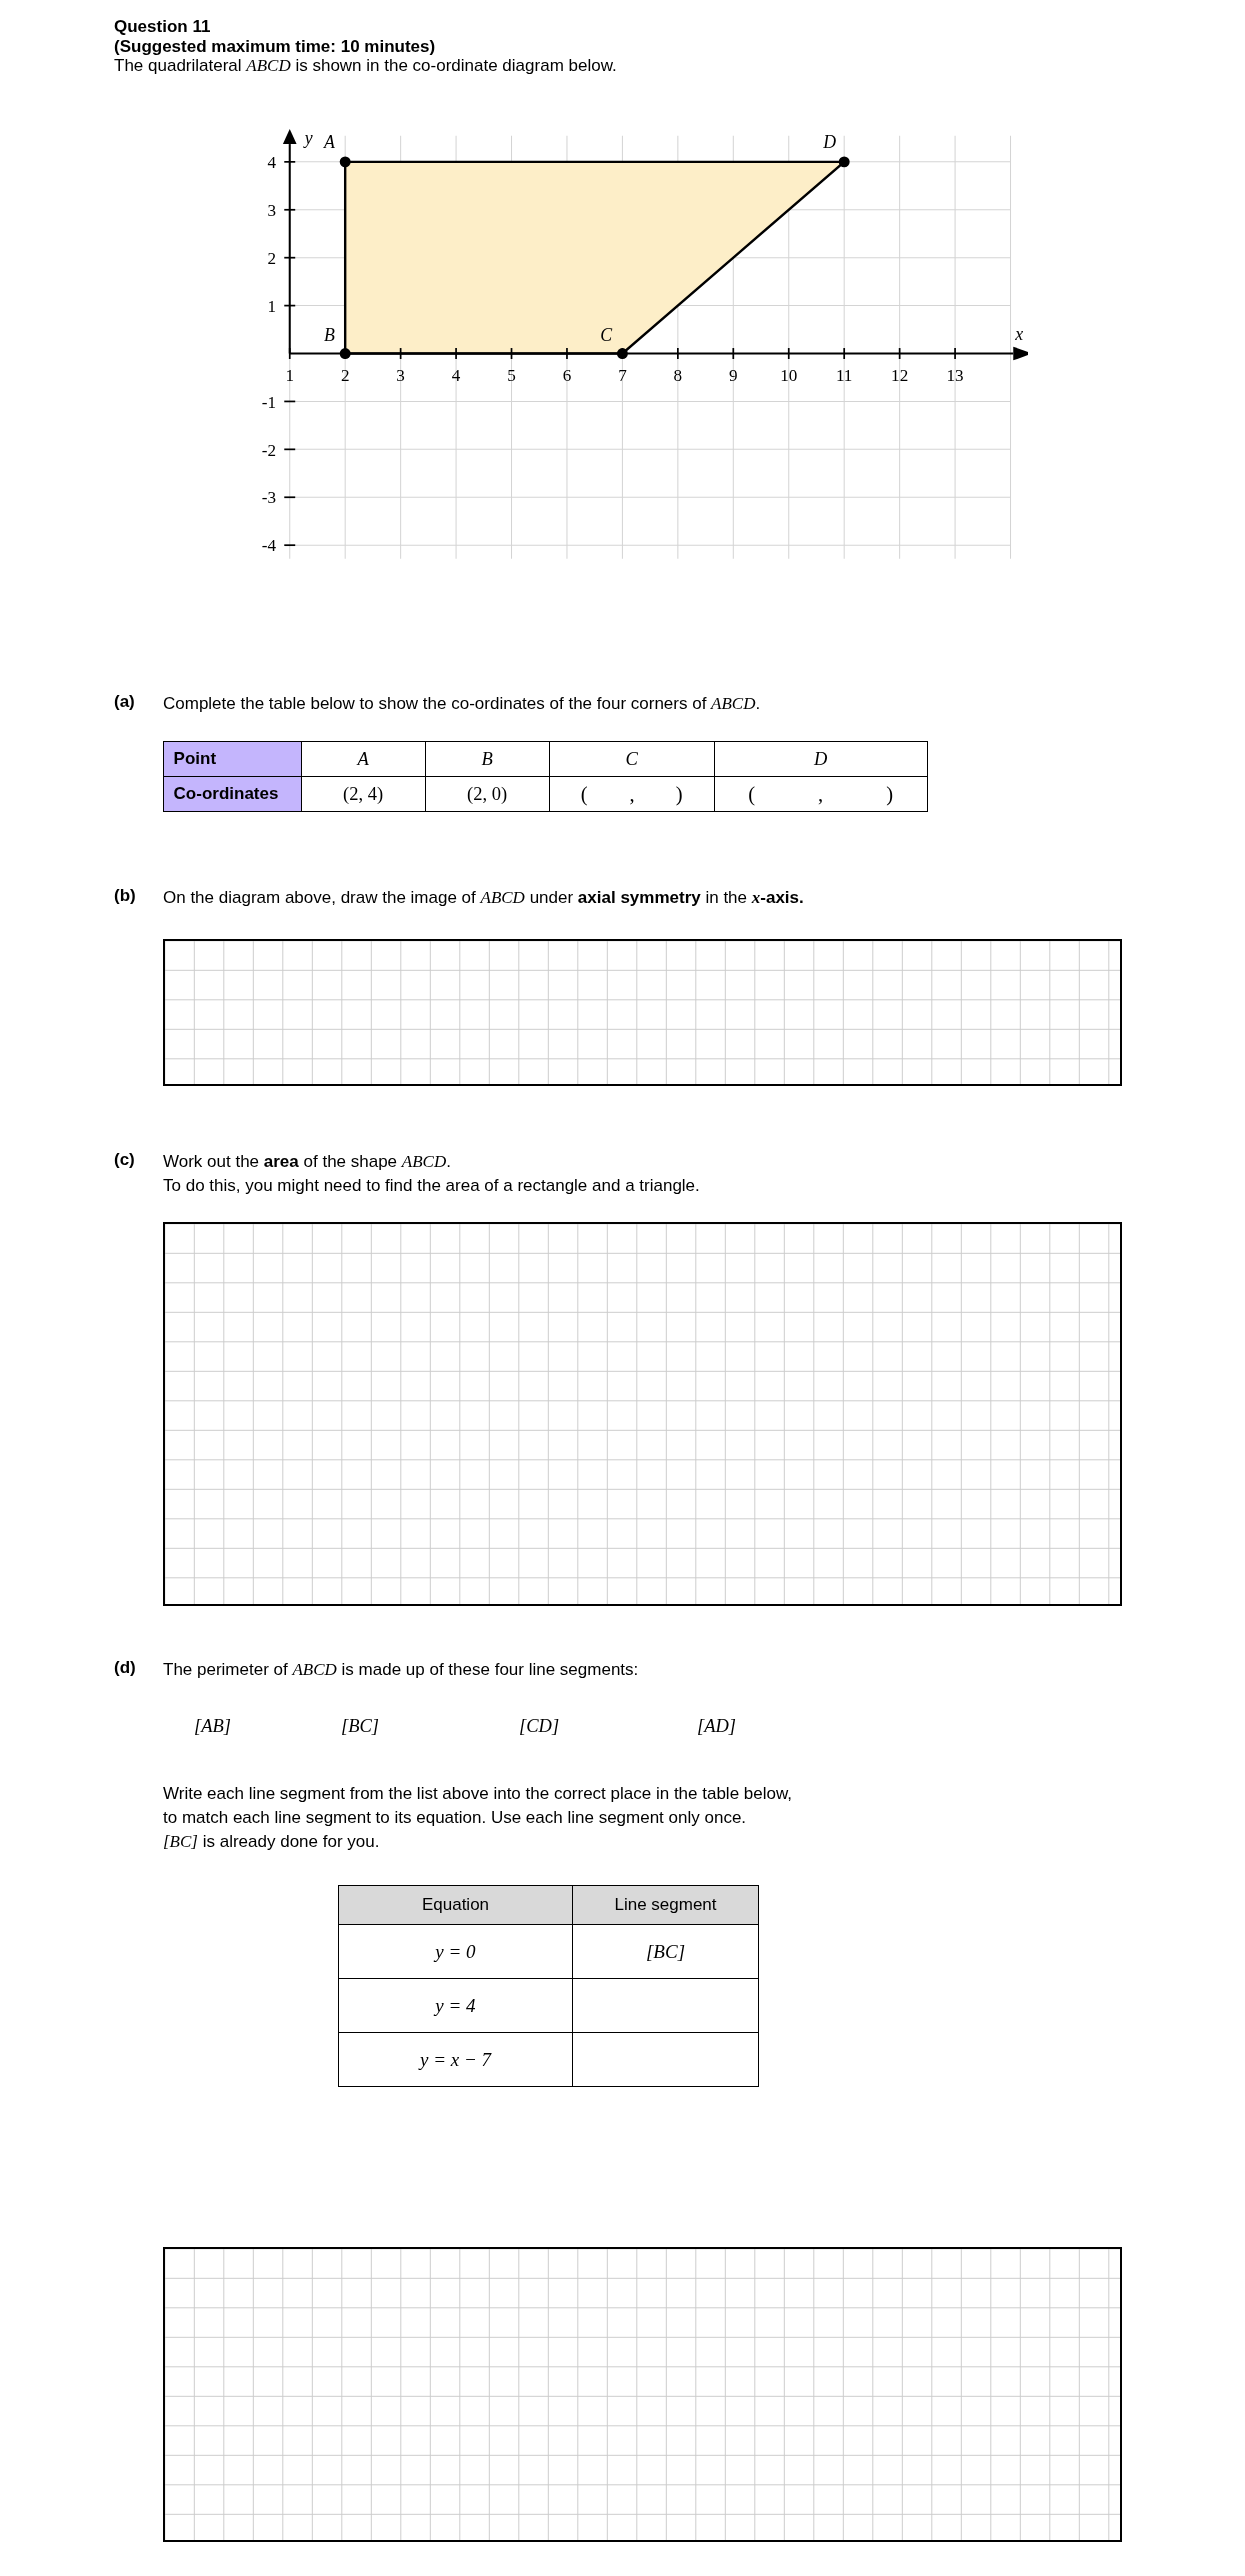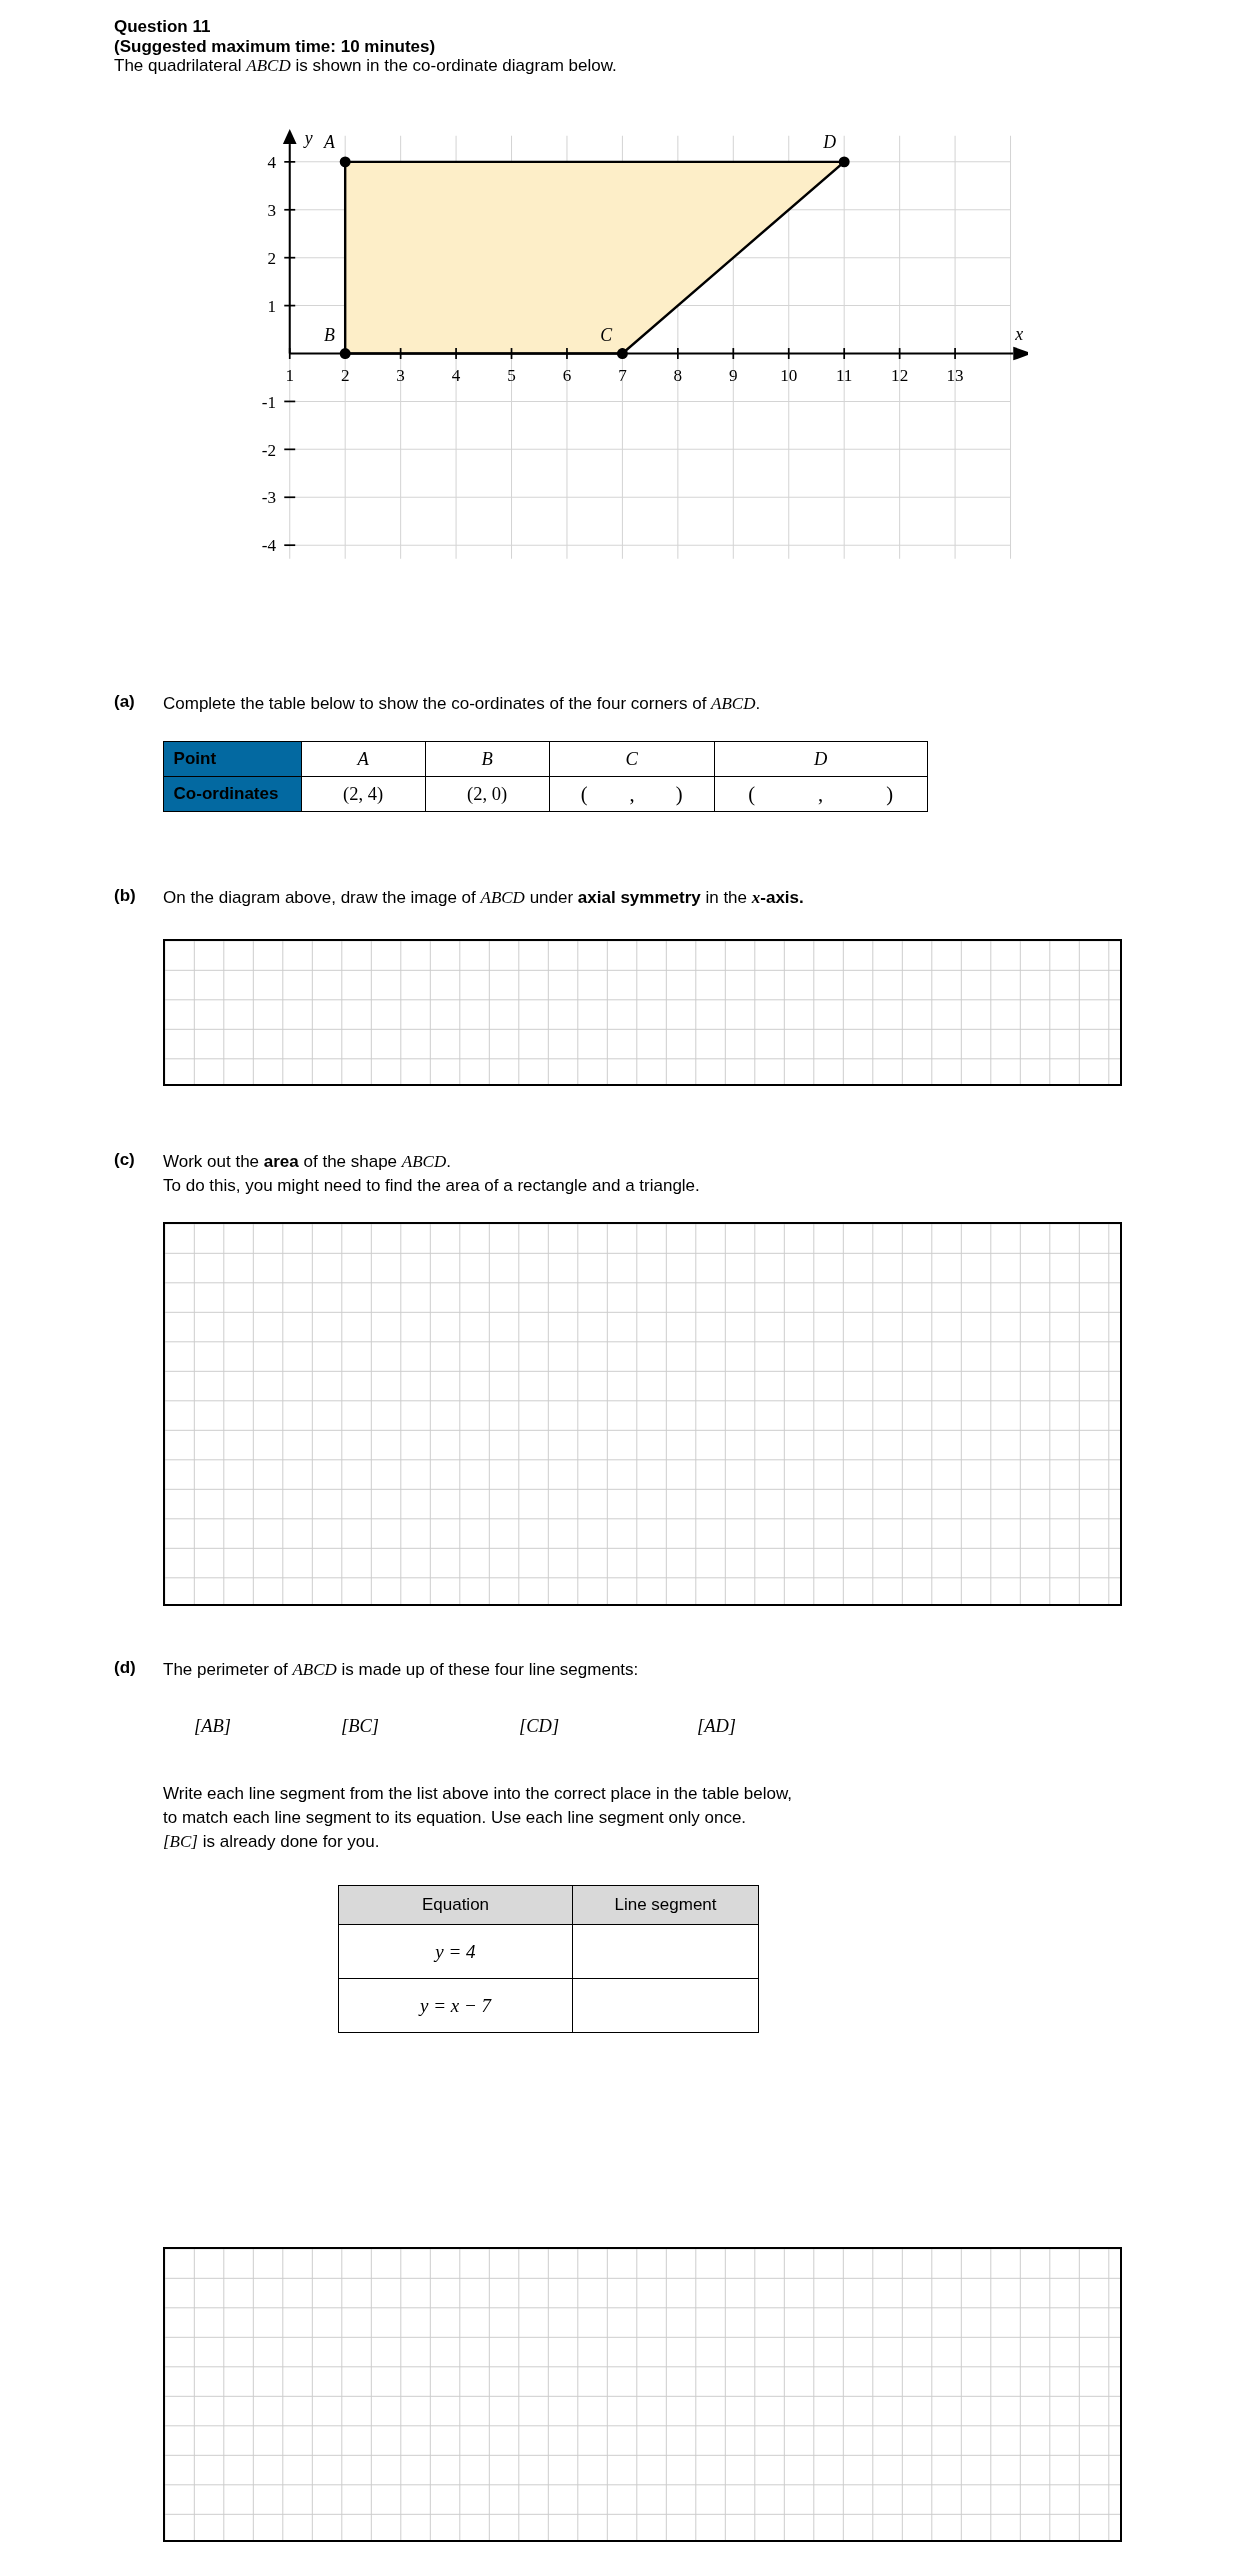--- a/index.html
+++ b/index.html
@@ -104,21 +104,21 @@
     border: 0.7px solid #000;
     padding: 0;
     text-align: center;
     vertical-align: middle;
     font-size: 17px;
     font-weight: normal;
   }
   .coordTable { left: 163px; top: 741px; }
   .coordTable td { height: 34px; }
   .coordTable td.hdr {
-    background: #0369a1;
+    background: #c4b5fd;
     font-weight: bold;
     text-align: left;
     padding-left: 9.6px;
     width: 127px;
   }
   .coordTable td.c-a { width: 123px; }
   .coordTable td.c-b { width: 123px; }
   .coordTable td.c-c { width: 164px; }
   .coordTable td.c-d { width: 212px; }
   .coordTable .serifv {
@@ -365,20 +365,24 @@
     <div><span class="mi">[BC]</span><span> is already done for you.</span></div>
   </div>
 
   <table class="exam eqTable">
     <tbody>
         <tr>
       <th class="c1">Equation</th>
       <th class="c2">Line segment</th>
     </tr>
     <tr>
+      <td class="eqc">y = 0</td>
+      <td class="segc">[BC]</td>
+    </tr>
+    <tr>
       <td class="eqc">y = 4</td>
       <td class="segc"></td>
     </tr>
     <tr>
       <td class="eqc">y = x − 7</td>
       <td class="segc"></td>
     </tr>
   </tbody>
     </table>
 

